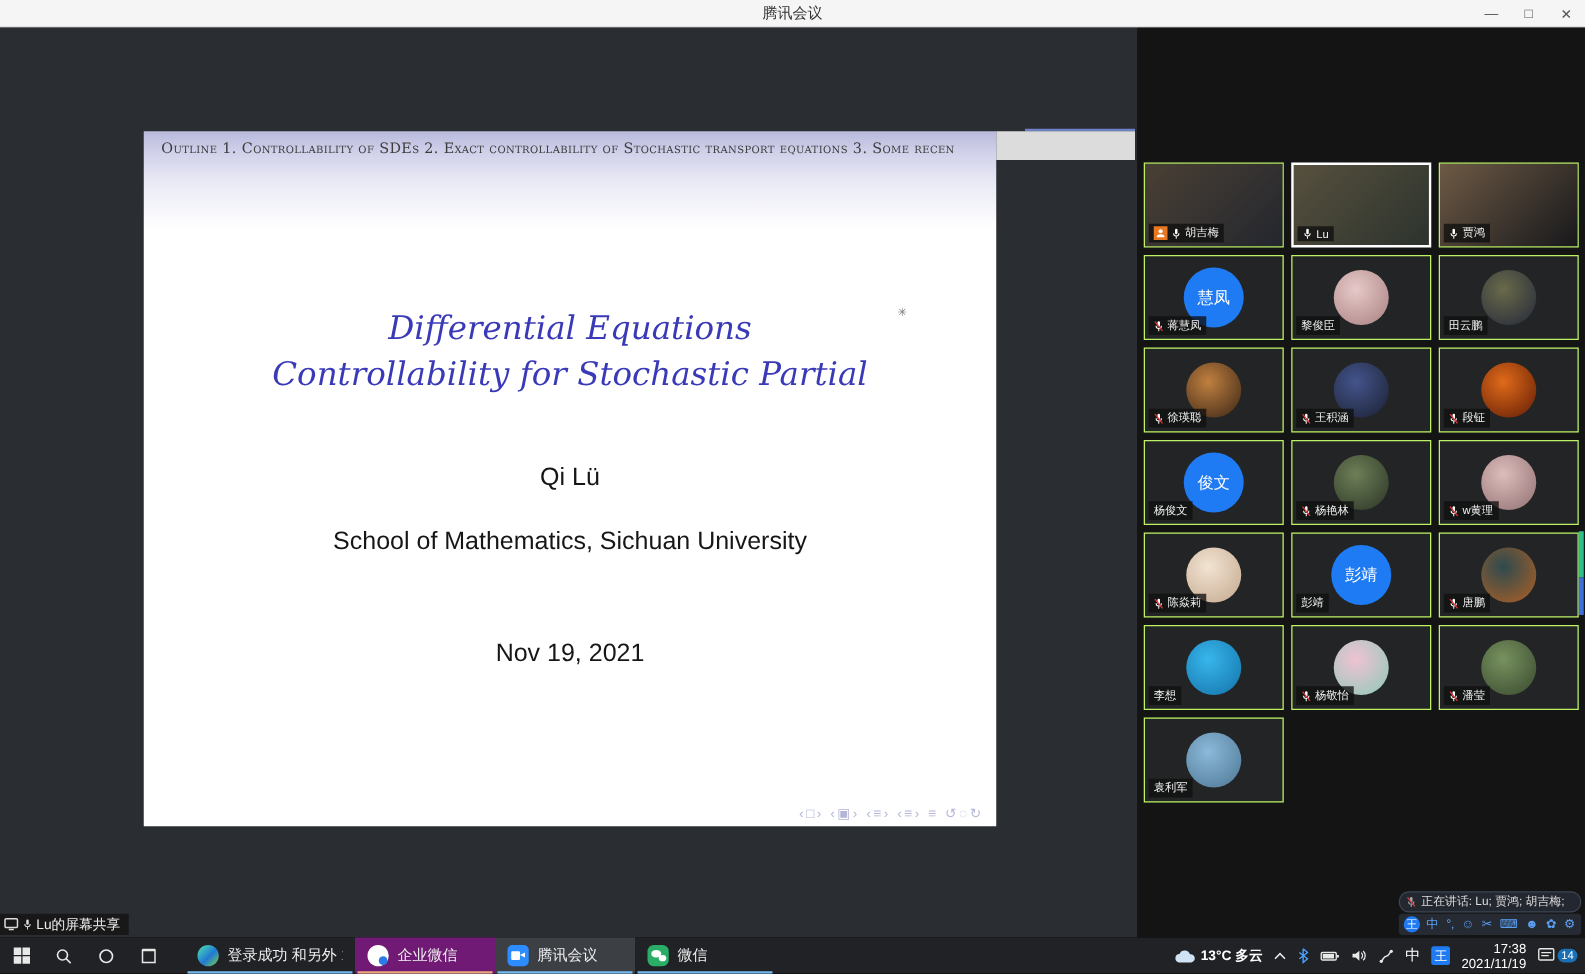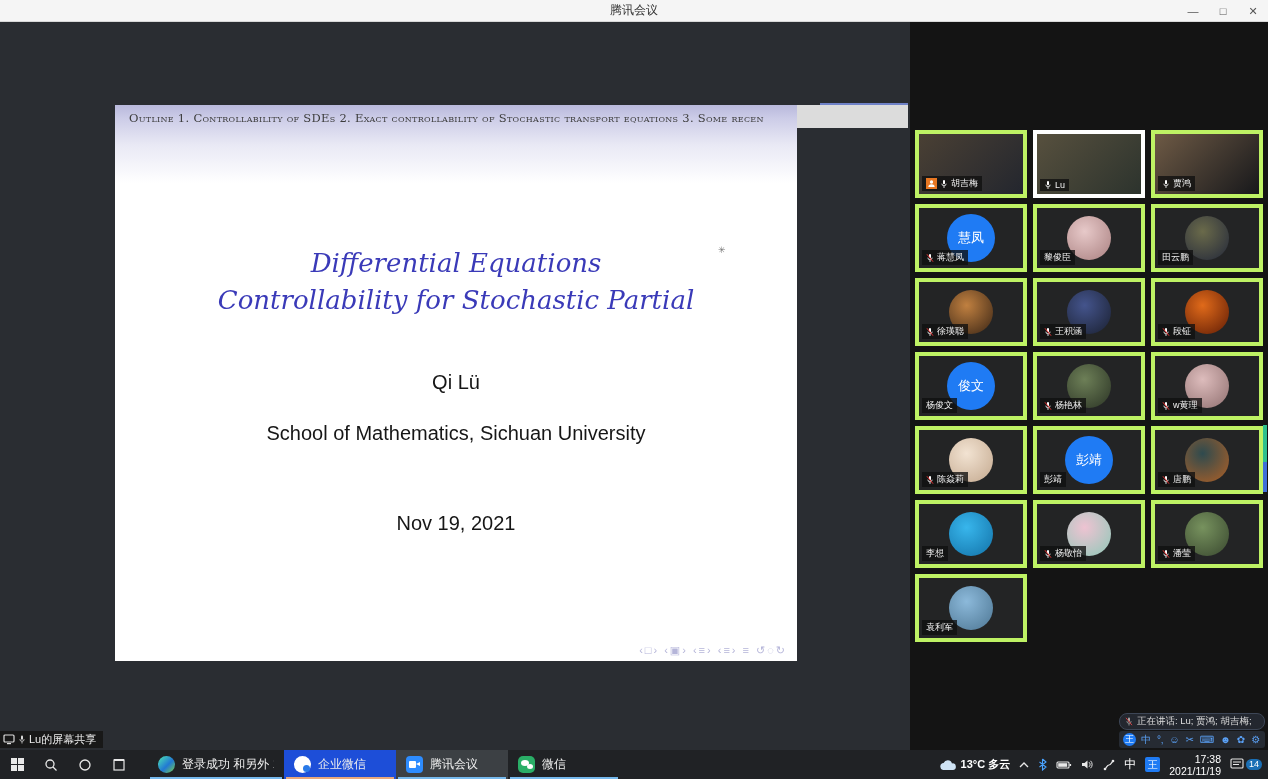--- a/index.html
+++ b/index.html
@@ -53,22 +53,22 @@
   .share-overlay { position:absolute; left:0px; top:709px; height:17px;
     background:#181818; color:#eee; font-size:11px; display:flex; align-items:center;
     gap:3px; padding:0 7px 0 3px; }
 
   
   .video-panel { position:absolute; left:910px; top:0; width:358px; height:728px;
     background:#141414; }
   .tiles { position:absolute; left:5px; top:108px; width:348px; display:flex;
     flex-wrap:wrap; gap:6px; }
   .tile { position:relative; width:112px; height:68px; background:#232425;
-    border:4px solid #bef264; overflow:hidden; }
-  .tile.active { border:4px solid #ffffff; }
+    border:1px solid #bef264; overflow:hidden; }
+  .tile.active { border:2px solid #ffffff; }
   .tile .video { position:absolute; inset:0; }
   .avatar-circle { position:absolute; left:50%; top:50%; width:44px; height:44px;
     margin:-22px 0 0 -22px; border-radius:50%; }
   .avatar-circle.initials { width:48px; height:48px; margin:-24px 0 0 -24px;
     background:#1f7bf4; display:flex; align-items:center; justify-content:center;
     color:#fff; font-size:13px; }
   .namebar { position:absolute; left:3px; bottom:3px; background:rgba(15,15,15,.78);
     display:flex; align-items:center; gap:3px; padding:1px 4px; max-width:104px; }
   .namebar .pname { color:#f0f0f0; font-size:9px; white-space:nowrap; }
   .badge { width:11px; height:11px; background:#e87722; display:flex;
@@ -99,21 +99,21 @@
   .start-grid { display:grid; grid-template-columns:6px 6px; grid-template-rows:6px 6px;
     gap:1px; }
   .start-grid span { background:#e8e8e8; }
   .tb-apps { display:flex; margin-left:12px; }
   .tb-app { display:flex; align-items:center; gap:7px; padding:0 10px; min-width:112px;
     position:relative; color:#eee; font-size:12px; }
   .tb-app .applabel { white-space:nowrap; overflow:hidden; max-width:92px; }
   .tb-app.open::after, .tb-app.active::after { content:""; position:absolute; left:2px;
     right:2px; bottom:0; height:2px; background:#76b9ed; }
   .tb-app.active { background:#3c4044; }
-  .tb-app.attention { background:#1d4ed8; }
+  .tb-app.attention { background:#701a75; }
   .tb-app.attention::after { content:""; position:absolute; left:2px; right:2px;
     bottom:0; height:2px; background:#e8a87c; }
   .appicon { width:17px; height:17px; flex:none; position:relative; }
   .icon-edge { border-radius:50%; background:linear-gradient(135deg,#46d3b8 10%,#2178d4 55%,#79d24a 100%); }
   .icon-wecom { border-radius:50%; background:#fff; }
   .icon-wecom::after { content:""; position:absolute; left:9px; top:9px; width:7px;
     height:7px; border-radius:50%; background:#2a7ae8; }
   .icon-meeting { border-radius:4px; background:#2d8cff; }
   .icon-meeting::before { content:""; position:absolute; left:3px; top:5px; width:7px;
     height:7px; border-radius:1px; background:#fff; }

